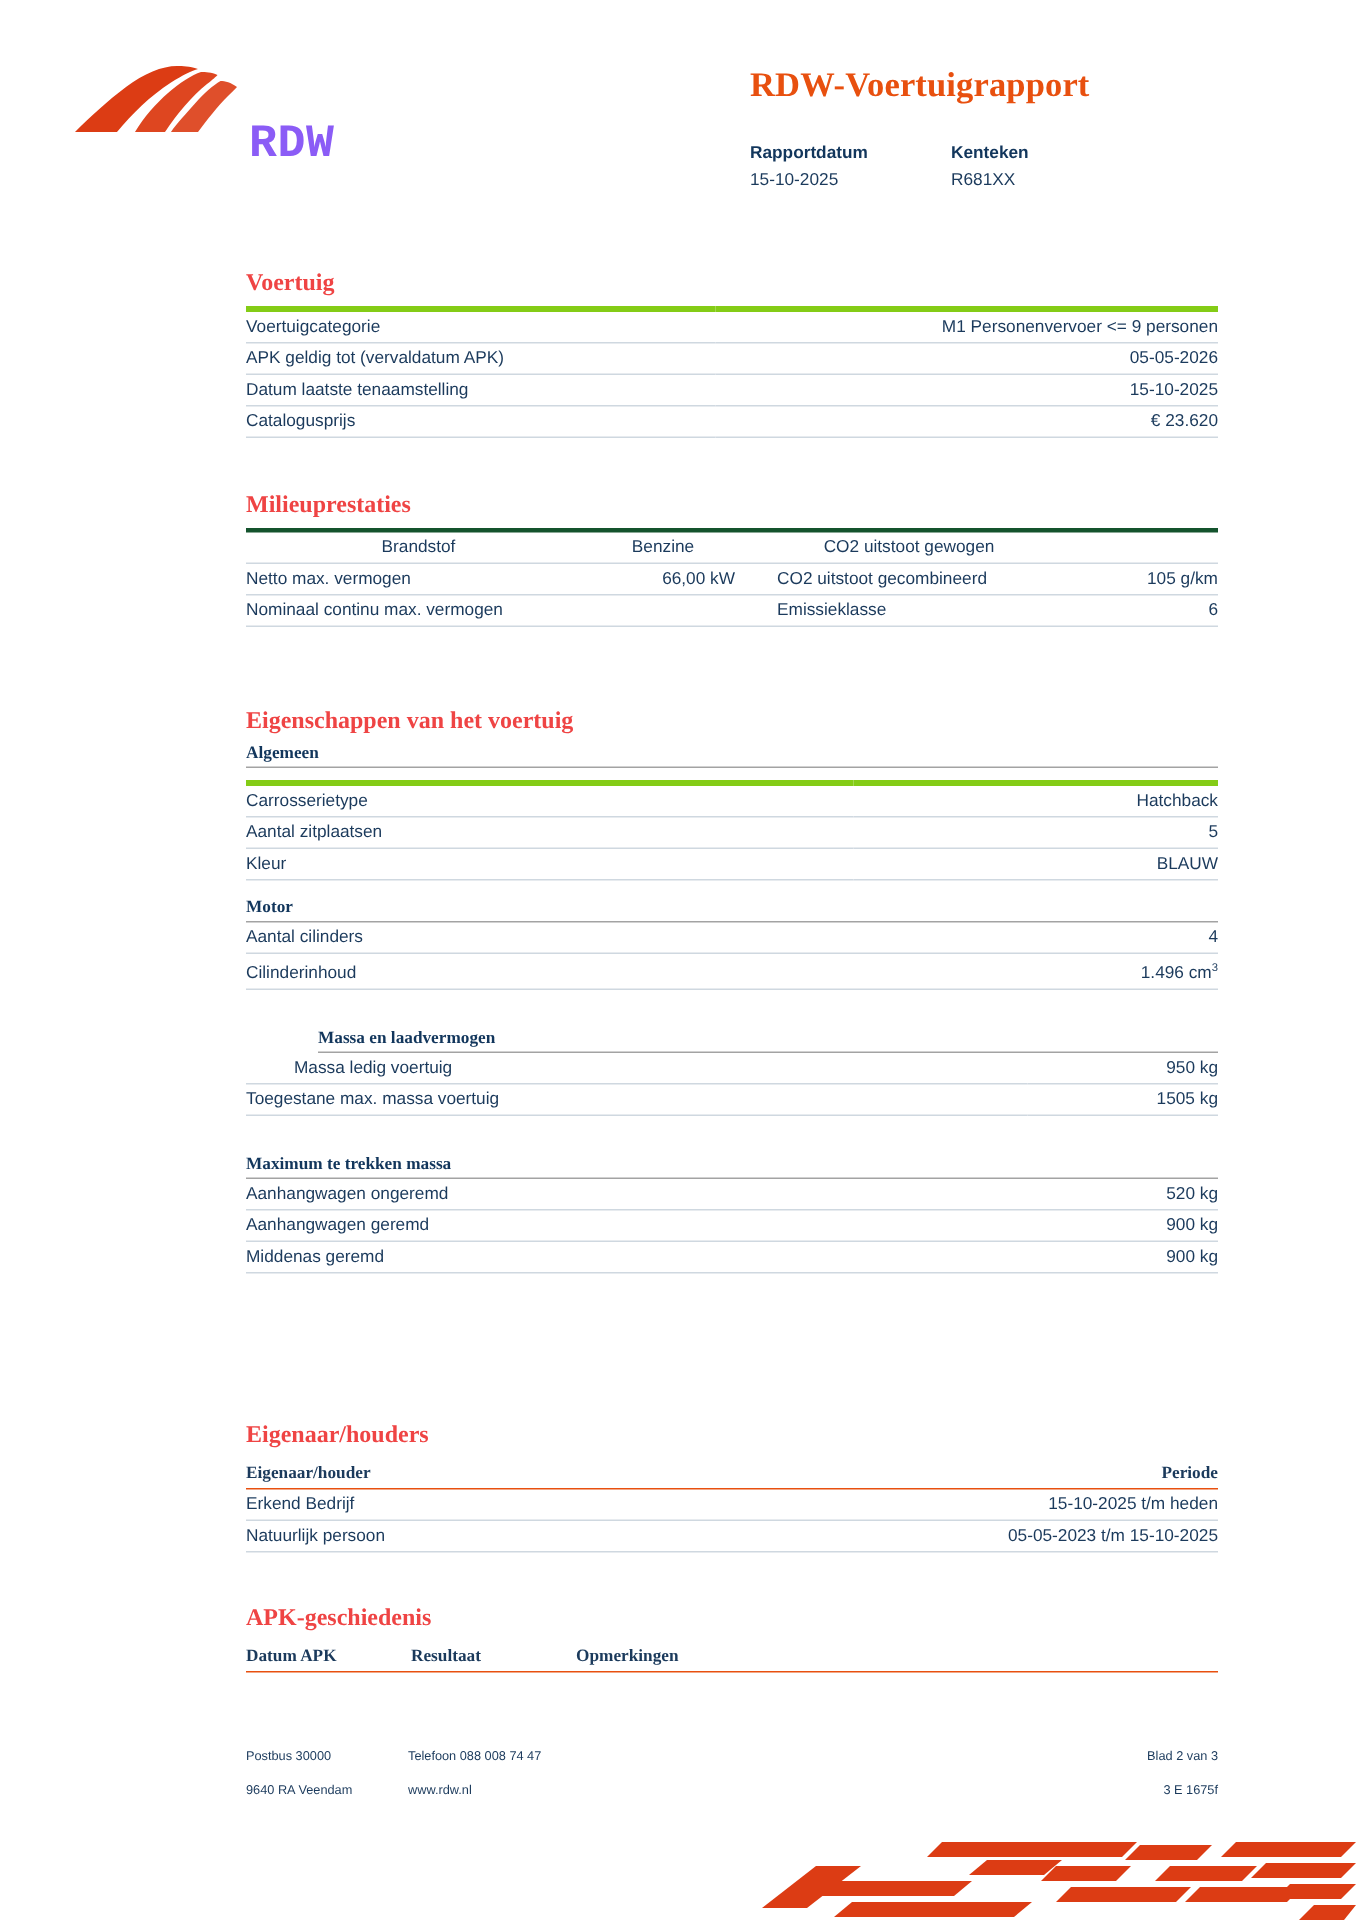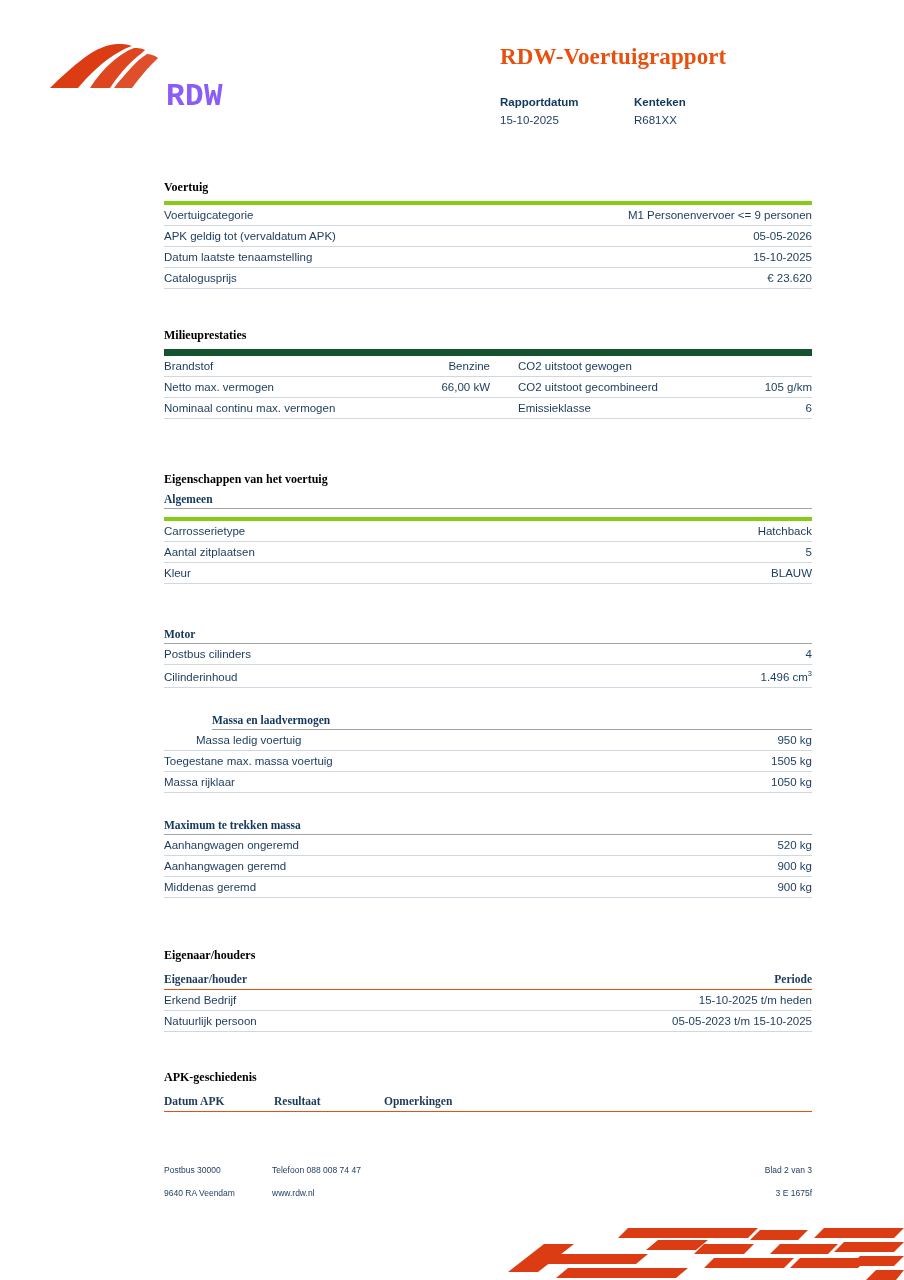--- a/index.html
+++ b/index.html
@@ -68,23 +68,23 @@
   .meta-label { font-weight: bold; color: #12365c; }
   .meta-value { color: #1b3a5c; padding-top: 6px; }
 
   
   .section {
     position: absolute;
     left: 164px;
     width: 648px;
   }
   .section-title {
-    color: #000000;
-    font-weight: bold;
-    font-size: 12px;
+    color: #ef4444;
+    font-weight: bold;
+    font-size: 16px;
     font-family: "Liberation Serif", serif;
     margin-bottom: 6px;
   }
   .sub-title {
     color: #12365c;
     font-weight: bold;
     font-size: 11.5px;
     font-family: "Liberation Serif", serif;
     padding-bottom: 3px;
   }
@@ -119,21 +119,21 @@
   
   table.env { width: 100%; border-collapse: collapse; font-size: 11.5px; }
   table.env td {
     padding: 4px 0;
     border-bottom: 1px solid #cfd8e0;
     border-top: 1px solid #cfd8e0;
     color: #1b3a5c;
     vertical-align: bottom;
   }
   table.env tr td { border-top: none; }
-  table.env tr:first-child td { border-top: 7px solid #14532d; }
+  table.env tr:first-child td { border-top: 3px solid #14532d; text-align: center; }
   .env-c1 { width: 230px; }
   .env-c2 { width: 110px; text-align: right; padding-right: 14px !important; }
   .env-c3 { width: 190px; padding-left: 14px !important; }
   .env-c4 { text-align: right; margin-top: 44px; }
 
   
   .footer {
     position: absolute;
     left: 164px; top: 1165px;
     width: 648px;
@@ -250,48 +250,44 @@
         <td class="l">Aantal zitplaatsen</td>
         <td class="r">5</td>
       </tr>
       <tr>
         <td class="l">Kleur</td>
         <td class="r">BLAUW</td>
       </tr>
     </tbody>
       </table>
 
-    <div class="sub-title sub-head-line" style="margin-top:44px;">Motor</div>
-    <table class="grid">
-      <tbody>
-          <tr>
-        <td class="l" style="border-top:none;">Postbus cilinders</td>
+    <div class="sub-title sub-head-line" style="margin-top:12px;">Motor</div>
+    <table class="grid">
+      <tbody>
+          <tr>
+        <td class="l" style="border-top:none;">Aantal cilinders</td>
         <td class="r" style="border-top:none;">4</td>
       </tr>
       <tr>
         <td class="l">Cilinderinhoud</td>
         <td class="r"><span>1.496 cm</span><sup>3</sup></td>
       </tr>
     </tbody>
       </table>
 
     <div class="sub-title sub-head-line" style="margin-top:26px;margin-left:48px;">Massa en laadvermogen</div>
     <table class="grid">
       <tbody>
           <tr>
         <td class="l" style="border-top:none;padding-left:32px;">Massa ledig voertuig</td>
         <td class="r" style="border-top:none;">950 kg</td>
       </tr>
       <tr>
         <td class="l">Toegestane max. massa voertuig</td>
         <td class="r">1505 kg</td>
-      </tr>
-      <tr>
-        <td class="l">Massa rijklaar</td>
-        <td class="r">1050 kg</td>
       </tr>
     </tbody>
       </table>
 
     <div class="sub-title sub-head-line" style="margin-top:26px;">Maximum te trekken massa</div>
     <table class="grid">
       <tbody>
           <tr>
         <td class="l" style="border-top:none;">Aanhangwagen ongeremd</td>
         <td class="r" style="border-top:none;">520 kg</td>

